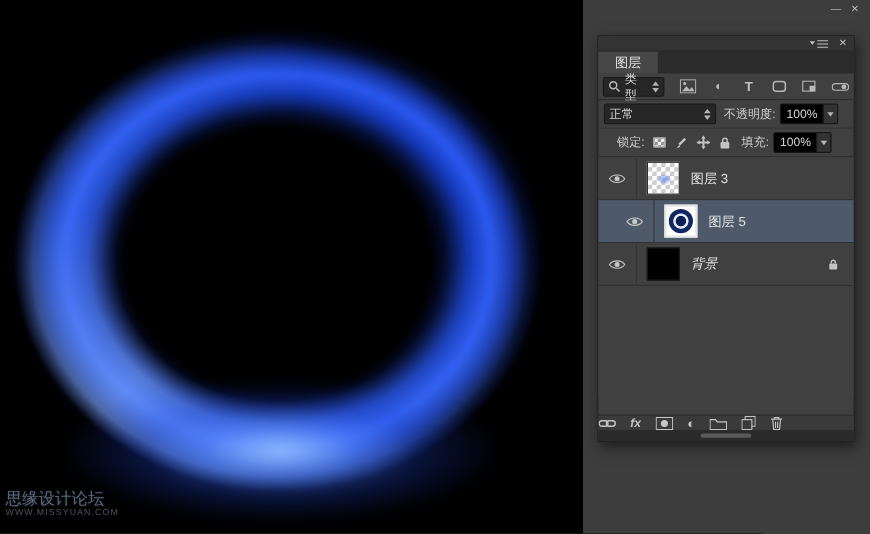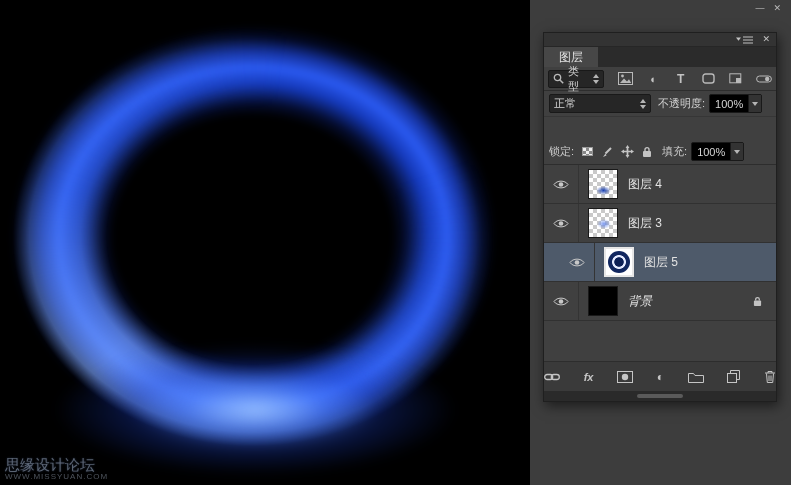--- a/index.html
+++ b/index.html
@@ -29,21 +29,21 @@
     -webkit-mask: radial-gradient(closest-side, transparent 60%, #000 71%, #000 92%, transparent 99%);
     mask: radial-gradient(closest-side, transparent 60%, #000 71%, #000 92%, transparent 99%);
     filter: blur(4px);
   }
   .glow-bottom {
     position: absolute; left: 55px; top: 320px; width: 400px; height: 155px;
     background:
       radial-gradient(closest-side at 50% 58%, rgba(160,200,255,.85) 0%, rgba(80,130,255,.55) 35%, rgba(30,70,220,.28) 62%, rgba(0,0,0,0) 100%);
     filter: blur(6px);
   }
-  .watermark { position: absolute; left: 5px; bottom: 3px; line-height: 1.1; }
+  .watermark { position: absolute; left: 5px; bottom: 14px; line-height: 1.1; }
   .wm-title { font-size: 15px; color: rgba(140,152,168,.60); text-shadow: 0 0 2px rgba(60,80,120,.6); }
   .wm-url { font-size: 8px; letter-spacing: 1px; color: rgba(140,152,168,.55); }
 
   
   .app-right { position: absolute; left: 530px; top: 0; width: 261px; height: 485px; background: #3d3d3d; }
   .win-icons { position: absolute; top: 3px; right: 10px; display: flex; gap: 9px; }
   .win-icons span { font-size: 9px; color: #b9b9b9; cursor: default; line-height: 10px; }
 
   
   .panel { position: absolute; left: 13px; top: 32px; width: 234px; height: 370px;
@@ -63,21 +63,21 @@
   .icon-btn.boldT { font-weight: bold; font-size: 12px; }
   .push-right { margin-left: auto; }
 
   .blend-row { height: 26px; display: flex; align-items: center; padding: 0 5px; border-bottom: 1px solid #363636; }
   .blend-combo { width: 102px; height: 19px; }
   .small-label { color: #cfcfcf; font-size: 11px; margin-left: 7px; white-space: nowrap; }
   .val-combo { height: 19px; width: 53px; margin-left: 4px; display: flex; align-items: stretch; background: #000000; border: 1px solid #191919; border-radius: 2px; }
   .val-combo .val { flex: 1; color: #d5d5d5; font-size: 11px; display: flex; align-items: center; padding-left: 5px; }
   .val-combo .dd { width: 13px; background: #333; display: flex; align-items: center; justify-content: center; border-left: 1px solid #191919; }
 
-  .lock-row { height: 26px; display: flex; align-items: center; padding: 0 5px; border-bottom: 1px solid #2d2d2d; margin-top: 22px; }
+  .lock-row { height: 26px; display: flex; align-items: center; padding: 0 17px; border-bottom: 1px solid #2d2d2d; }
   .lock-icons { display: flex; gap: 4px; margin-left: 5px; }
   .lock-btn { width: 16px; height: 16px; display: flex; align-items: center; justify-content: center; }
   .checker-mini { width: 11px; height: 9px; background-color: #eee;
     background-image: linear-gradient(45deg,#888 25%,transparent 25%,transparent 75%,#888 75%),
                       linear-gradient(45deg,#888 25%,transparent 25%,transparent 75%,#888 75%);
     background-size: 6px 6px; background-position: 0 0, 3px 3px; border: 1px solid #999; }
 
   .layer-list { height: 218px; background: #404040; overflow: hidden; }
   .layer-row { height: 39px; display: flex; align-items: center; border-bottom: 1px solid #313131; position: relative; }
   .layer-row.selected { background: #4e5a6a; padding-left: 16px; }
@@ -95,22 +95,22 @@
            background: radial-gradient(closest-side, rgba(80,120,235,.75), rgba(80,120,235,0)); }
   .ringthumb { background: #fff; }
   .ringthumb::after { content: ""; position: absolute; left: 2px; top: 2px; width: 22px; height: 22px; border-radius: 50%;
     background: radial-gradient(circle, #0b1f55 0 28%, #e4eaff 33% 42%, #10265f 47% 100%); }
   .thumb-navy { background: radial-gradient(circle at 42% 40%, #14306e, #070f2c 75%); }
   .thumb-black { background: #000; }
   .layer-name { margin-left: 10px; font-size: 12px; color: #e2e2e2; }
   .layer-name.italic { font-style: italic; }
   .row-lock { margin-left: auto; margin-right: 14px; display: flex; align-items: center; }
 
-  .footer { position: absolute; left: 0; right: 0; bottom: 10px; height: 30px; background: #3a3a3a;
-            border-top: 1px solid #2d2d2d; display: flex; align-items: center; justify-content: space-between; gap: 13px; }
+  .footer { position: absolute; left: 0; right: 0; bottom: 10px; height: 14px; background: #3a3a3a;
+            border-top: 1px solid #2d2d2d; display: flex; align-items: center; justify-content: flex-start; gap: 13px; }
   .f-ico { display: flex; align-items: center; justify-content: center; color: #c5c5c5; font-size: 12px; height: 16px; }
   .fx { font-style: italic; font-weight: bold; font-size: 11px; color: #c5c5c5; }
   .scrollstrip { position: absolute; left: 0; right: 0; bottom: 0; height: 10px; background: #2a2a2a; display: flex; align-items: center; justify-content: center; }
   .scroll-handle { width: 46px; height: 4px; border-radius: 2px; background: #5a5a5a; }
 </style>
 </head>
 <body>
 
 <div class="canvas">
   <div class="ring"></div>
@@ -236,32 +236,20 @@
       <div class="val-combo">
         <span class="val">100%</span>
         <span class="dd">
             <i class="tri-down"></i>
           </span>
       </div>
     </div>
 
     <div class="layer-list">
 
-      <div class="layer-row">
-        <span class="eye-cell">
-          <svg width="16" height="11" viewBox="0 0 16 11">
-              <path d="M1 5.5 C4 1 12 1 15 5.5 C12 10 4 10 1 5.5 Z" fill="none" stroke="#c8c8c8"></path>
-              <circle cx="8" cy="5.5" r="2.3" fill="#c8c8c8"></circle>
-            </svg>
-        </span>
-        <span class="thumb checker">
-            <i class="blob4"></i>
-          </span>
-        <span class="layer-name">图层 4</span>
-      </div>
 
       <div class="layer-row">
         <span class="eye-cell">
           <svg width="16" height="11" viewBox="0 0 16 11">
               <path d="M1 5.5 C4 1 12 1 15 5.5 C12 10 4 10 1 5.5 Z" fill="none" stroke="#c8c8c8"></path>
               <circle cx="8" cy="5.5" r="2.3" fill="#c8c8c8"></circle>
             </svg>
         </span>
         <span class="thumb checker">
             <i class="blob3"></i>

